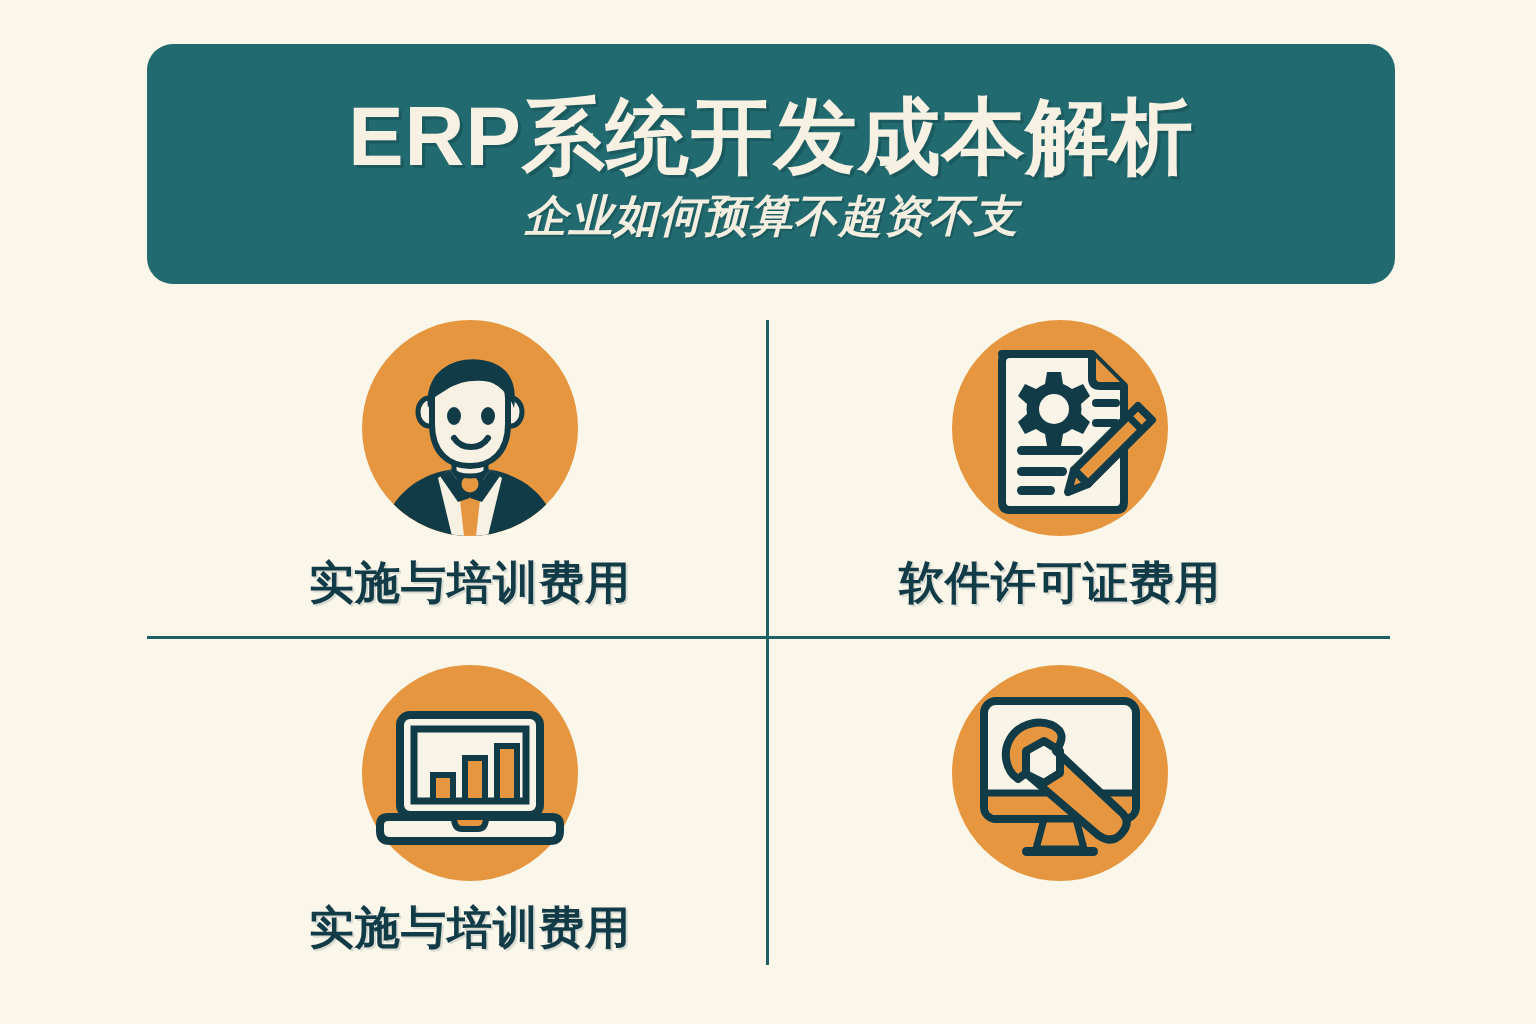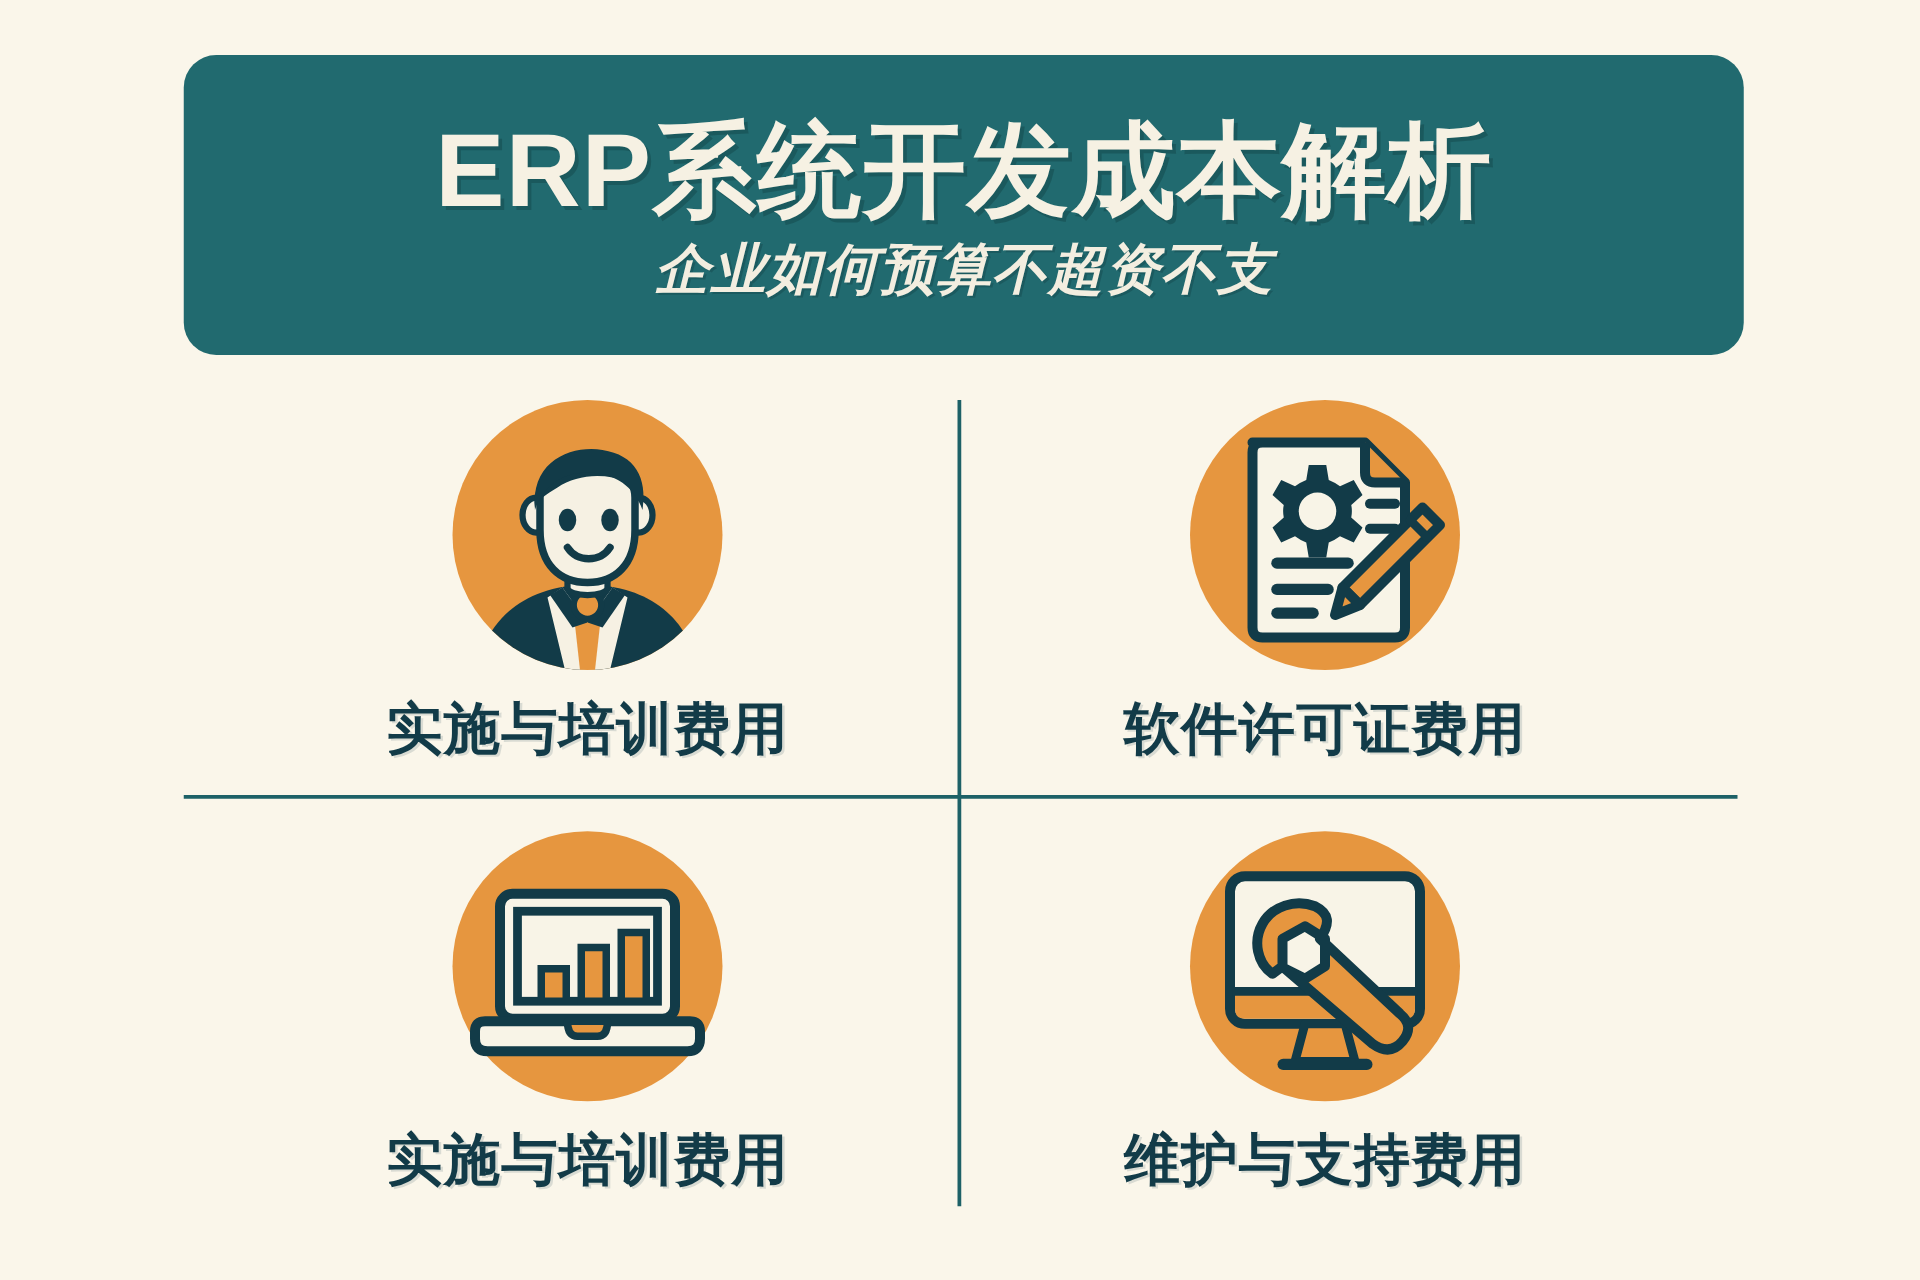--- a/index.html
+++ b/index.html
@@ -233,16 +233,15 @@
           <path d="M100 60 C84 54 66 60 58 74 C50 88 54 106 66 114 L74 108 L74 86 L92 76 L108 86 L108 108 L92 118 L76 110
                    L146 170 Q160 180 170 168 Q180 156 168 146 L104 86 C112 74 112 66 100 60 Z" fill="#e6963f" stroke="#123b48" stroke-width="8" stroke-linejoin="round" stroke-linecap="round"></path>
         </g>
 
         <g>
           <path d="M96 58 Q74 50 62 66 Q50 82 60 100 Q66 112 80 114 L80 92 L96 82 L110 92 L110 114 Q126 112 134 98
                    L150 114 L160 124 Q172 136 162 148 Q150 160 140 148 L126 134 L104 112" fill="none" stroke="none"></path>
         </g>
       </svg>
     </div>
-    <div class="cell-label">维护与支持费用</div>
   </div>
 
 </div>
 
 </body></html>

